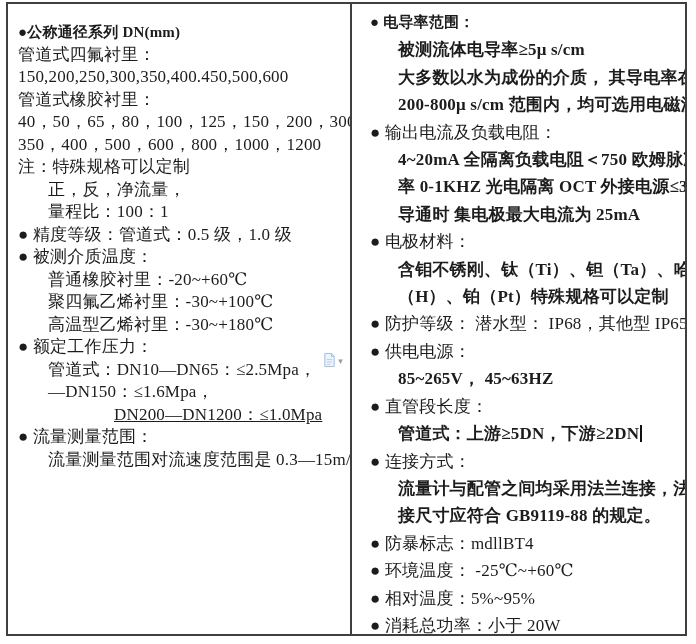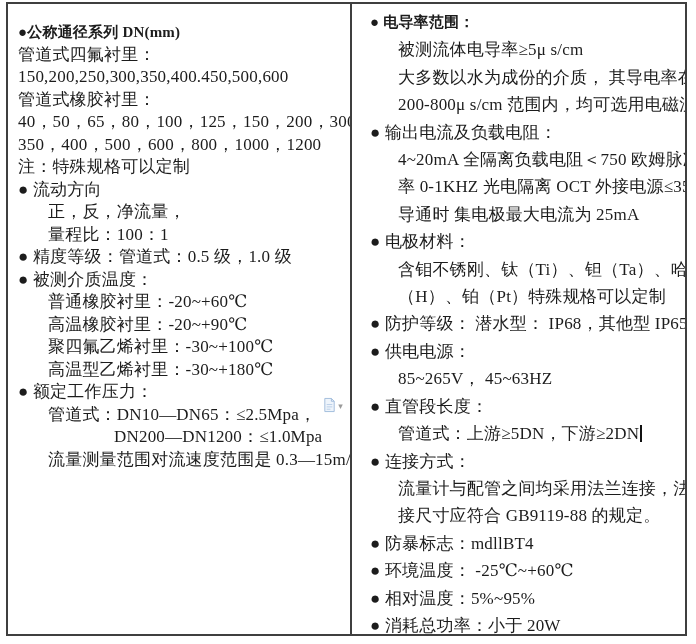--- a/index.html
+++ b/index.html
@@ -21,22 +21,22 @@
   .cell-right{
     flex:1;padding:5px 6px 0 18px;
   }
   .ln{
     font-size:17px;line-height:22.5px;white-space:nowrap;
     letter-spacing:0.2px;
   }
   .cell-right .ln{line-height:27.4px;}
   .b{font-weight:bold;font-size:15px;}
   .i1{padding-left:30px;}
-  .cell-right .i1{padding-left:28px;}
-  .i2{padding-left:96px;}
+  .cell-right .i1{padding-left:28px;font-weight:bold;}
+  .i2{padding-left:96px;text-decoration:underline;}
   .paste-icon{
     display:inline-block;position:relative;top:-7px;margin:0 2px 0 6px;
     cursor:pointer;line-height:0;
   }
   .paste-icon .arrow{
     font-size:9px;color:#9a9a9a;position:relative;top:-4px;margin-left:1px;
     font-family:"DejaVu Sans",sans-serif;
   }
   .caret{
     display:inline-block;width:2px;height:17px;background:#111111;
@@ -49,40 +49,40 @@
 <div class="sheet">
 
   <div class="cell cell-left">
     <div class="ln b">●公称通径系列 DN(mm)</div>
     <div class="ln">管道式四氟衬里：</div>
     <div class="ln">150,200,250,300,350,400.450,500,600</div>
     <div class="ln">管道式橡胶衬里：</div>
     <div class="ln">40，50，65，80，100，125，150，200，300</div>
     <div class="ln">350，400，500，600，800，1000，1200</div>
     <div class="ln">注：特殊规格可以定制</div>
-    <div class="ln">● 流动方向</div>
     <div class="ln i1">正，反，净流量，</div>
     <div class="ln i1">量程比：100：1</div>
     <div class="ln">● 精度等级：管道式：0.5 级，1.0 级</div>
     <div class="ln">● 被测介质温度：</div>
     <div class="ln i1">普通橡胶衬里：-20~+60℃</div>
-    <div class="ln i1">高温橡胶衬里：-20~+90℃</div>
     <div class="ln i1">聚四氟乙烯衬里：-30~+100℃</div>
     <div class="ln i1">高温型乙烯衬里：-30~+180℃</div>
     <div class="ln">● 额定工作压力：</div>
     <div class="ln i1">
       <span>管道式：DN10—DN65：≤2.5Mpa，</span><span class="paste-icon"><svg width="15" height="16" viewBox="0 0 16 17">
             <path d="M3 1.5h7l3 3v11H3z" fill="#eef4fb" stroke="#9fbbdb" stroke-width="1"></path>
             <path d="M10 1.5v3h3" fill="none" stroke="#9fbbdb" stroke-width="1"></path>
             <line x1="5" y1="8" x2="11" y2="8" stroke="#b7cde6" stroke-width="1"></line>
             <line x1="5" y1="10.5" x2="11" y2="10.5" stroke="#b7cde6" stroke-width="1"></line>
             <line x1="5" y1="13" x2="9" y2="13" stroke="#b7cde6" stroke-width="1"></line>
           </svg><span class="arrow">▾</span></span>
     </div>
+    <div class="ln i1">—DN150：≤1.6Mpa，</div>
     <div class="ln i2">DN200—DN1200：≤1.0Mpa</div>
+    <div class="ln">● 流量测量范围：</div>
     <div class="ln i1">流量测量范围对流速度范围是 0.3—15m/s</div>
   </div>
 
   <div class="cell cell-right">
     <div class="ln b">● 电导率范围：</div>
     <div class="ln i1">被测流体电导率≥5μ s/cm</div>
     <div class="ln i1">大多数以水为成份的介质， 其导电率在</div>
     <div class="ln i1">200-800μ s/cm 范围内，均可选用电磁流量；</div>
     <div class="ln">● 输出电流及负载电阻：</div>
     <div class="ln i1">4~20mA 全隔离负载电阻＜750 欧姆脉冲频</div>

